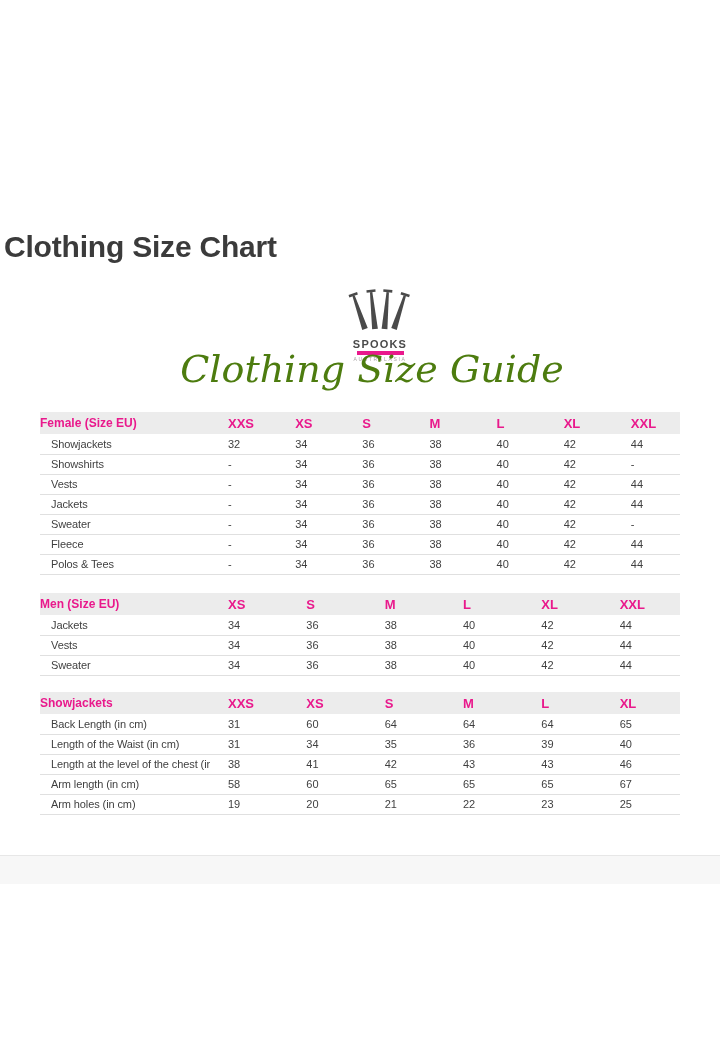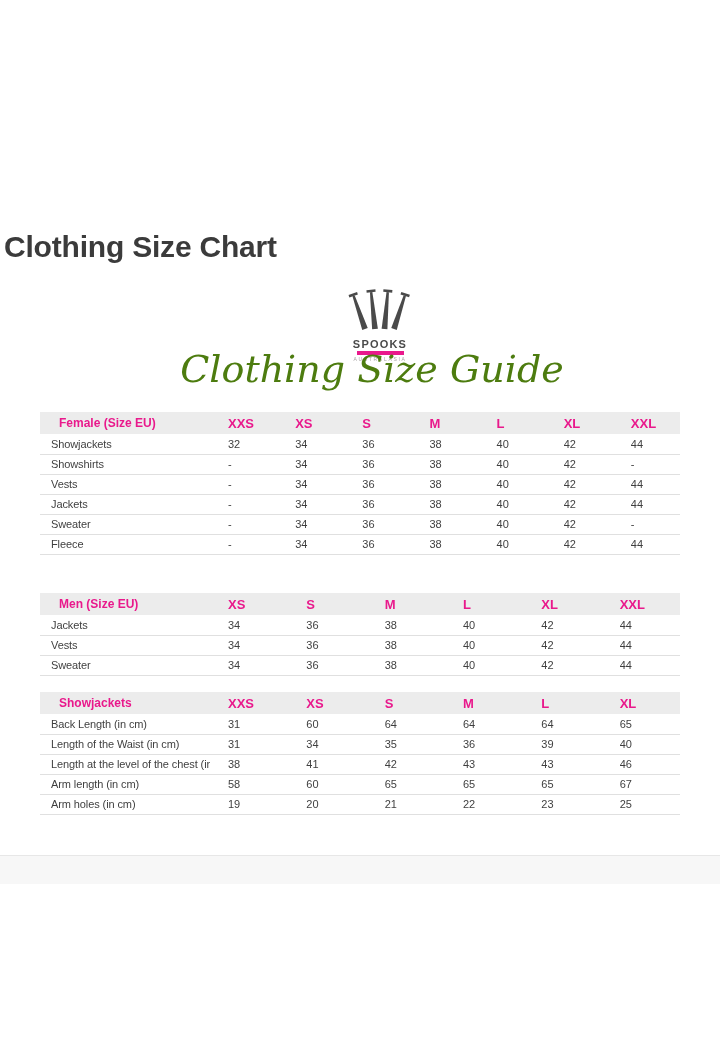--- a/index.html
+++ b/index.html
@@ -58,21 +58,21 @@
   table.t1{top:593px;}
   table.t2{top:692px;}
   col.label-col{width:170px;}
   .size-table th{
     background:var(--header_bg);
     color:var(--accent);
     font-size:13px;font-weight:700;
     text-align:left;height:22px;
     padding:0 0 0 18px;white-space:nowrap;
   }
-  .size-table th.label-head{padding-left:19px;font-size:12px;}
+  .size-table th.label-head{padding-left:0;font-size:12px;}
   .size-table td{
     font-size:11px;color:var(--text);
     border-bottom:1px solid var(--row_border);
     height:20px;padding:0 0 0 18px;
     text-align:left;white-space:nowrap;overflow:hidden;
   }
   .size-table td.row-label{padding-left:11px;letter-spacing:-0.1px;}
   .footer-bar{
     position:absolute;left:0;top:855px;width:720px;height:29px;
     background:var(--footer_bg);
@@ -190,20 +190,30 @@
         <tr>
           <td class="row-label">Fleece</td>
           <td>-</td>
           <td>34</td>
           <td>36</td>
           <td>38</td>
           <td>40</td>
           <td>42</td>
           <td>44</td>
         </tr>
+        <tr>
+          <td class="row-label">Polos &amp; Tees</td>
+          <td>-</td>
+          <td>34</td>
+          <td>36</td>
+          <td>38</td>
+          <td>40</td>
+          <td>42</td>
+          <td>44</td>
+        </tr>
       </tbody>
     </table>
     <table class="size-table t1">
       <colgroup>
         <col class="label-col">
         <col>
         <col>
         <col>
         <col>
         <col>

